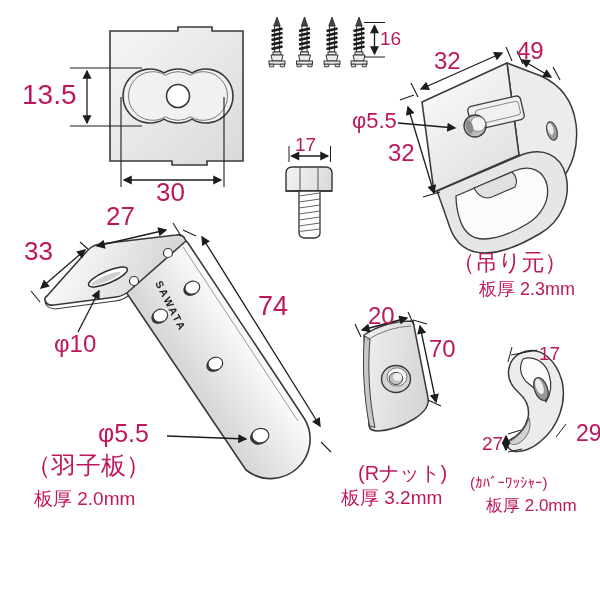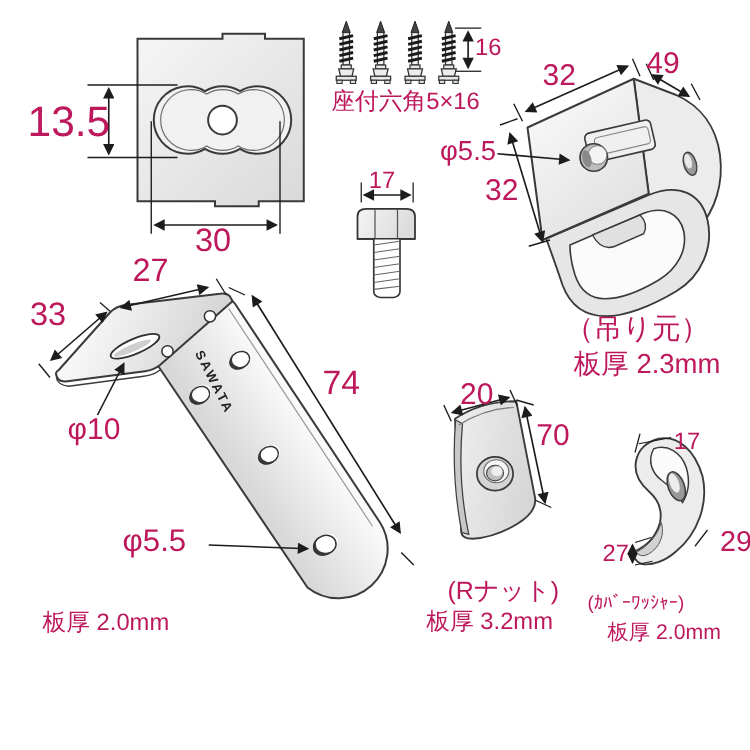--- a/index.html
+++ b/index.html
@@ -189,40 +189,40 @@
       <line x1="511" y1="355" x2="537" y2="350" stroke-width="1"></line>
       <line x1="512" y1="347" x2="508" y2="362" stroke-width="1"></line>
       <line x1="556" y1="437" x2="566" y2="424" stroke-width="1"></line>
       <line x1="506" y1="436" x2="506" y2="450" stroke-width="1.2" marker-start="url(#mA)" marker-end="url(#mA)"></line>
       <line x1="508" y1="434" x2="521" y2="430" stroke-width="1"></line>
       <line x1="508" y1="452" x2="522" y2="449" stroke-width="1"></line>
     </g>
   </g>
 </svg>
 
-<div class="lbl" style="left:22px;top:81px;font-size:34px">13.5</div>
+<div class="lbl" style="left:22px;top:81px;font-size:28px">13.5</div>
 <div class="lbl" style="left:156px;top:179px;font-size:26px">30</div>
 
 <div class="lbl" style="left:380px;top:29px;font-size:19px">16</div>
-<div class="lbl" style="left:265px;top:72px;font-size:19px">座付六角5×16</div>
 
 <div class="lbl" style="left:295px;top:135px;font-size:19px">17</div>
 
 <div class="lbl" style="left:434px;top:49px;font-size:24px">32</div>
 <div class="lbl" style="left:517px;top:39px;font-size:24px">49</div>
 <div class="lbl" style="left:352px;top:110px;font-size:22px">φ5.5</div>
 <div class="lbl" style="left:388px;top:141px;font-size:24px">32</div>
 <div class="lbl" style="left:452px;top:251px;font-size:23px">（吊り元）</div>
-<div class="lbl" style="left:459px;top:280px;font-size:22px">板厚 2.3mm</div>
+<div class="lbl" style="left:479px;top:280px;font-size:18px">板厚 2.3mm</div>
 
 <div class="lbl" style="left:106px;top:203px;font-size:26px">27</div>
 <div class="lbl" style="left:24px;top:238px;font-size:26px">33</div>
 <div class="lbl" style="left:54px;top:332px;font-size:24px">φ10</div>
 <div class="lbl" style="left:258px;top:293px;font-size:27px">74</div>
 <div class="lbl" style="left:98px;top:421px;font-size:25px">φ5.5</div>
+<div class="lbl" style="left:26px;top:453px;font-size:25px">（羽子板）</div>
 <div class="lbl" style="left:34px;top:489px;font-size:19px">板厚 2.0mm</div>
 <div class="lbl brand" style="left:163px;top:279px;font-size:10.5px">SAWATA</div>
 
 <div class="lbl" style="left:368px;top:304px;font-size:24px">20</div>
 <div class="lbl" style="left:429px;top:337px;font-size:24px">70</div>
 <div class="lbl" style="left:358px;top:463px;font-size:20px">(Rナット)</div>
 <div class="lbl" style="left:341px;top:488px;font-size:19px">板厚 3.2mm</div>
 
 <div class="lbl" style="left:539px;top:344px;font-size:19px">17</div>
 <div class="lbl" style="left:576px;top:422px;font-size:23px">29</div>

